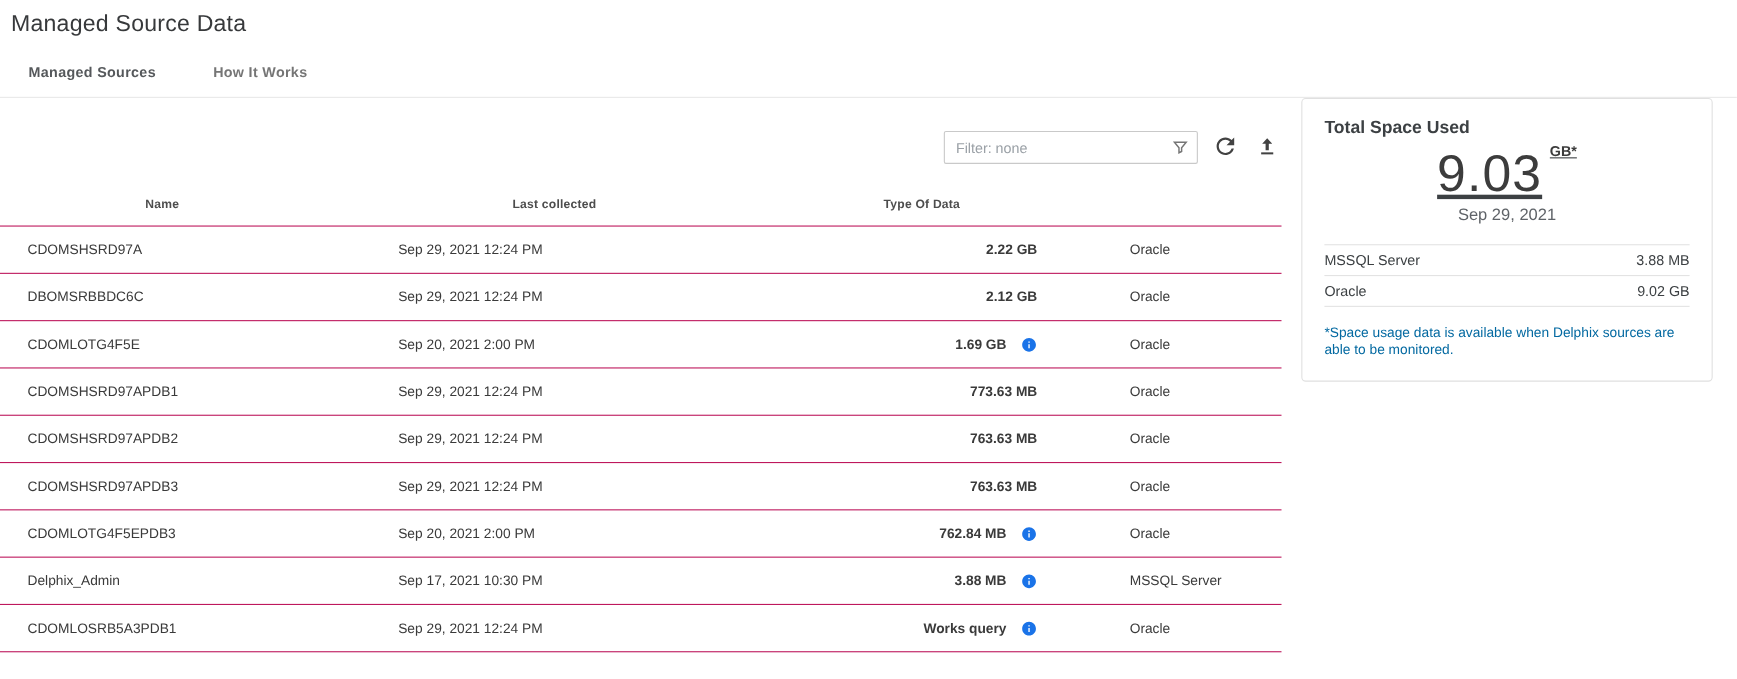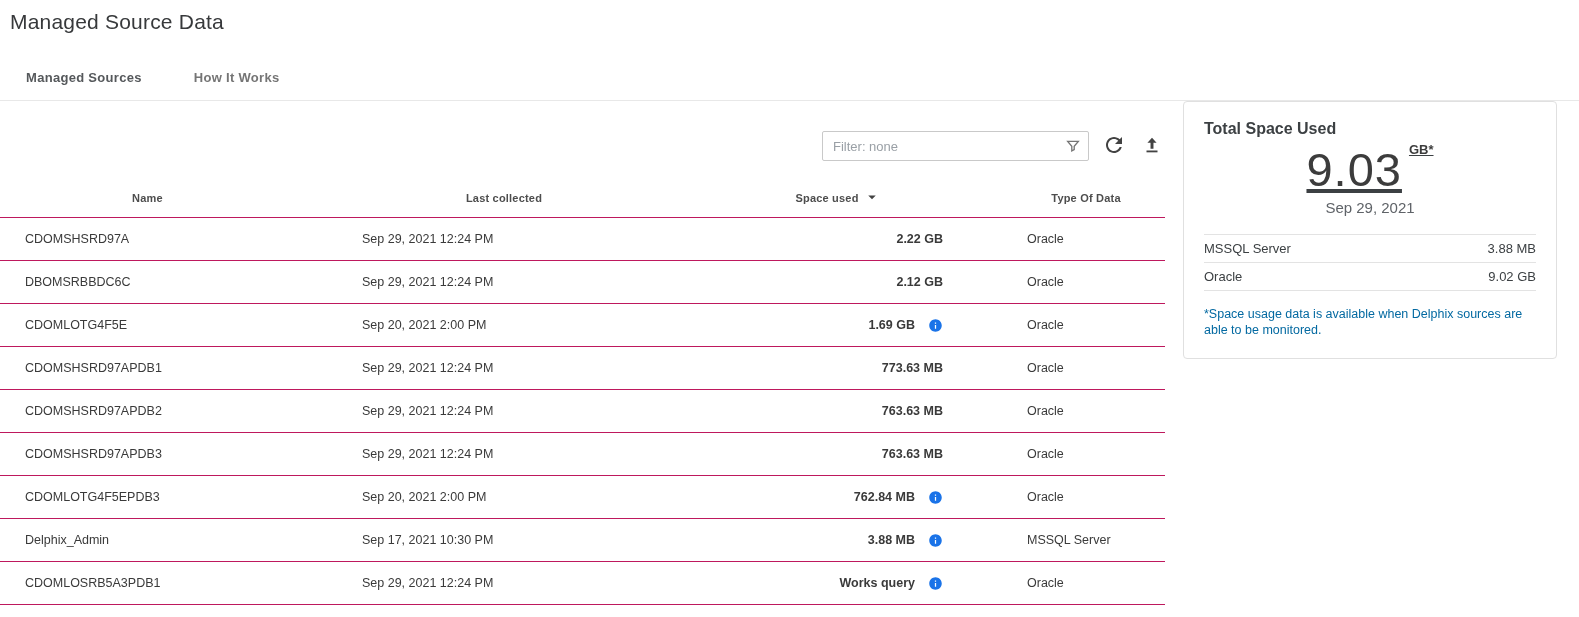--- a/index.html
+++ b/index.html
@@ -16,21 +16,21 @@
     font-weight: 500;
     color: #37393b;
     padding: 10px 0 0 10px;
     letter-spacing: .2px;
   }
   
   .tabs {
     display: flex;
     gap: 52px;
     padding: 0 0 0 26px;
-    margin-top: 36px;
+    margin-top: 24px;
     border-bottom: 1px solid #e8e8e8;
   }
   .tab {
     font-size: 13px;
     font-weight: bold;
     color: #757575;
     padding-bottom: 15px;
     cursor: pointer;
     letter-spacing: .3px;
   }
@@ -46,21 +46,21 @@
   .toolbar {
     display: flex;
     justify-content: flex-end;
     align-items: center;
     margin-top: 30px;
     height: 30px;
     gap: 12px;
   }
   .filter-box {
     position: relative;
-    width: 267px;
+    width: 231px;
     height: 30px;
   }
   .filter-box input {
     width: 100%; height: 100%;
     border: 1px solid #c9c9c9;
     border-radius: 2px;
     padding: 0 32px 0 10px;
     font-size: 13px;
     font-family: inherit;
     color: #3c4043;
@@ -203,28 +203,20 @@
             <rect x="6" y="18" width="12" height="2" fill="#424242"></rect>
           </svg>
         </span>
       </button>
     </div>
 
     <div class="data-table">
       <div class="t-head">
         <div class="th">Name</div>
         <div class="th">Last collected</div>
-        <div class="th th-space">
-          <span>Space used</span>
-          <span>
-            <svg viewBox="0 0 24 24" width="18" height="18">
-                <path d="M7 10l5 5 5-5z" fill="#424242"></path>
-              </svg>
-          </span>
-        </div>
         <div class="th">Type Of Data</div>
       </div>
       <div>
   <div class="t-row">
     <div class="td td-name">CDOMSHSRD97A</div>
     <div class="td td-collected">Sep 29, 2021 12:24 PM</div>
     <div class="td td-space">
       <span>2.22 GB</span>
 
     </div>

